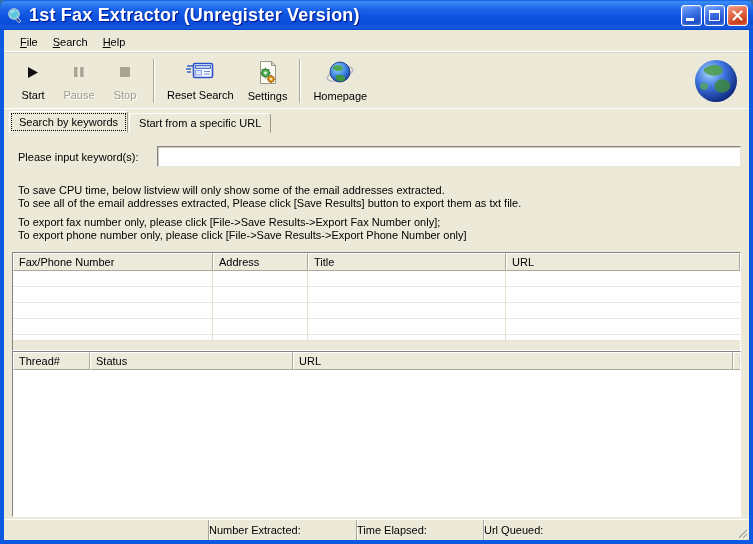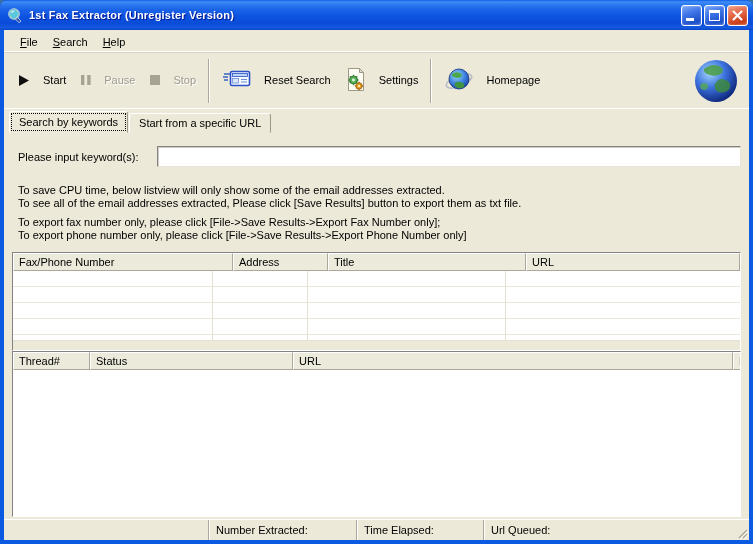--- a/index.html
+++ b/index.html
@@ -13,21 +13,21 @@
     background:#0A54DE;
   }
   
   .titlebar {
     height:30px; flex:0 0 30px; display:flex; align-items:center; padding:0 5px 0 7px;
     background:linear-gradient(180deg,#0F5BE8 0%,#3D8DF5 6%,#2E7CF0 14%,#1A63E8 32%,#0D53E0 55%,#0A4CD8 78%,#1659E0 92%,#0846C8 100%);
     border-radius:7px 7px 0 0;
   }
   .app-icon { width:17px; height:17px; margin-right:5px; flex:0 0 auto; }
   .title-text {
-    color:#fff; font-weight:bold; font-size:11px; letter-spacing:.2px;
+    color:#fff; font-weight:bold; font-size:18px; letter-spacing:.2px;
     text-shadow:1px 1px 1px #00138C; flex:1; white-space:nowrap; overflow:hidden;
   }
   .tb-btn {
     width:21px; height:21px; margin-left:2px; border-radius:3px; flex:0 0 auto;
     border:1px solid #fff; position:relative; cursor:default;
     background:linear-gradient(160deg,#7DA8F8 0%,#3E74E8 40%,#1E50C8 80%,#2E62D8 100%);
     box-shadow:inset 0 0 2px rgba(255,255,255,.5);
   }
   .tb-btn.close { background:linear-gradient(160deg,#F0A088 0%,#E46A4A 40%,#C83C18 80%,#D85830 100%); }
   .glyph-min { position:absolute; left:4px; bottom:4px; width:8px; height:3px; background:#fff; }
@@ -41,22 +41,22 @@
   }
   .menu-item { display:inline-block; padding:3px 8px 3px 7px; cursor:default; }
   .menu-item::first-letter { text-decoration:underline; }
 
   
   .toolbar {
     flex:0 0 57px; background:#ECE9D8; display:flex; align-items:center; padding-left:6px;
     border-top:1px solid #D8D4C4; border-bottom:1px solid #fff; position:relative;
   }
   .tool-btn {
-    display:flex; flex-direction:row; align-items:center; justify-content:center;
-    min-width:46px; height:50px; padding:3px 6px 4px; gap:12px; border:1px solid transparent; border-radius:2px;
+    display:flex; flex-direction:column; align-items:center; justify-content:space-between;
+    min-width:46px; height:50px; padding:3px 6px 4px; gap:4px; border:1px solid transparent; border-radius:2px;
   }
   .tool-btn .ic { height:26px; display:flex; align-items:center; justify-content:center; }
   .tool-btn .lbl { white-space:nowrap; }
   .tool-btn.disabled .lbl { color:#9E9A8E; text-shadow:1px 1px 0 #fff; }
   .tool-sep { width:2px; height:44px; margin:0 5px; border-left:1px solid #ACA899; border-right:1px solid #fff; }
   .brand-globe { position:absolute; right:9px; top:4px; }
 
   
   .tabbar {
     flex:0 0 24px; background:#ECE9D8; display:flex; align-items:flex-end; padding-left:5px;
@@ -97,21 +97,21 @@
   .lv-hcell.fill { flex:1 1 auto; }
   .lv-body { flex:1; background:#fff; position:relative; overflow:hidden; }
   .lv-row { height:16px; border-bottom:1px solid #EAE7DA; }
   .vline { position:absolute; top:0; bottom:0; width:1px; background:#E4E1D2; }
   .hscroll-strip { flex:0 0 10px; background:#ECE9D8; border-top:1px solid #E4E1D2; }
 
   
   .statusbar {
     flex:0 0 21px; background:#ECE9D8; display:flex; border-top:1px solid #fff; align-items:stretch;
   }
-  .sb-panel { border-right:1px solid #ACA899; box-shadow:1px 0 0 #fff; display:flex; align-items:center; padding-left:7px; white-space:nowrap; overflow:hidden; }
+  .sb-panel { border-right:1px solid #ACA899; box-shadow:1px 0 0 #fff; display:flex; align-items:center; white-space:nowrap; overflow:hidden; }
   .sb-0 { flex:0 0 205px; }
   .sb-1 { flex:0 0 148px; }
   .sb-2 { flex:0 0 127px; }
   .sb-3 { flex:0 0 147px; }
   .sb-4 { flex:1; border-right:none; box-shadow:none; position:relative; }
   .grip { position:absolute; right:1px; bottom:1px; width:13px; height:13px; }
 
   
   .frame { flex:1; display:flex; flex-direction:column; overflow:hidden;
            border-left:4px solid #0C59E2; border-right:4px solid #0C59E2; border-bottom:4px solid #0C59E2; }
@@ -263,21 +263,21 @@
       <div class="instructions">
         <div>To save CPU time, below listview will only show some of the email addresses extracted.</div>
         <div>To see all of the email addresses extracted, Please click [Save Results] button to export them as txt file.</div>
         <div class="instr-gap"></div>
         <div>To export fax number only, please click [File-&gt;Save Results-&gt;Export Fax Number only];</div>
         <div>To export phone number only, please click [File-&gt;Save Results-&gt;Export Phone Number only]</div>
       </div>
 
       <div class="listview lv1">
         <div class="lv-header">
-          <div class="lv-hcell" style="width:220px">Fax/Phone Number</div>
+          <div class="lv-hcell" style="width:200px">Fax/Phone Number</div>
           <div class="lv-hcell" style="width:95px">Address</div>
           <div class="lv-hcell" style="width:198px">Title</div>
           <div class="lv-hcell fill">URL</div>
         </div>
         <div class="lv-body">
           <div class="lv-row"></div>
           <div class="lv-row"></div>
           <div class="lv-row"></div>
           <div class="lv-row"></div>
           <div class="lv-row"></div>

